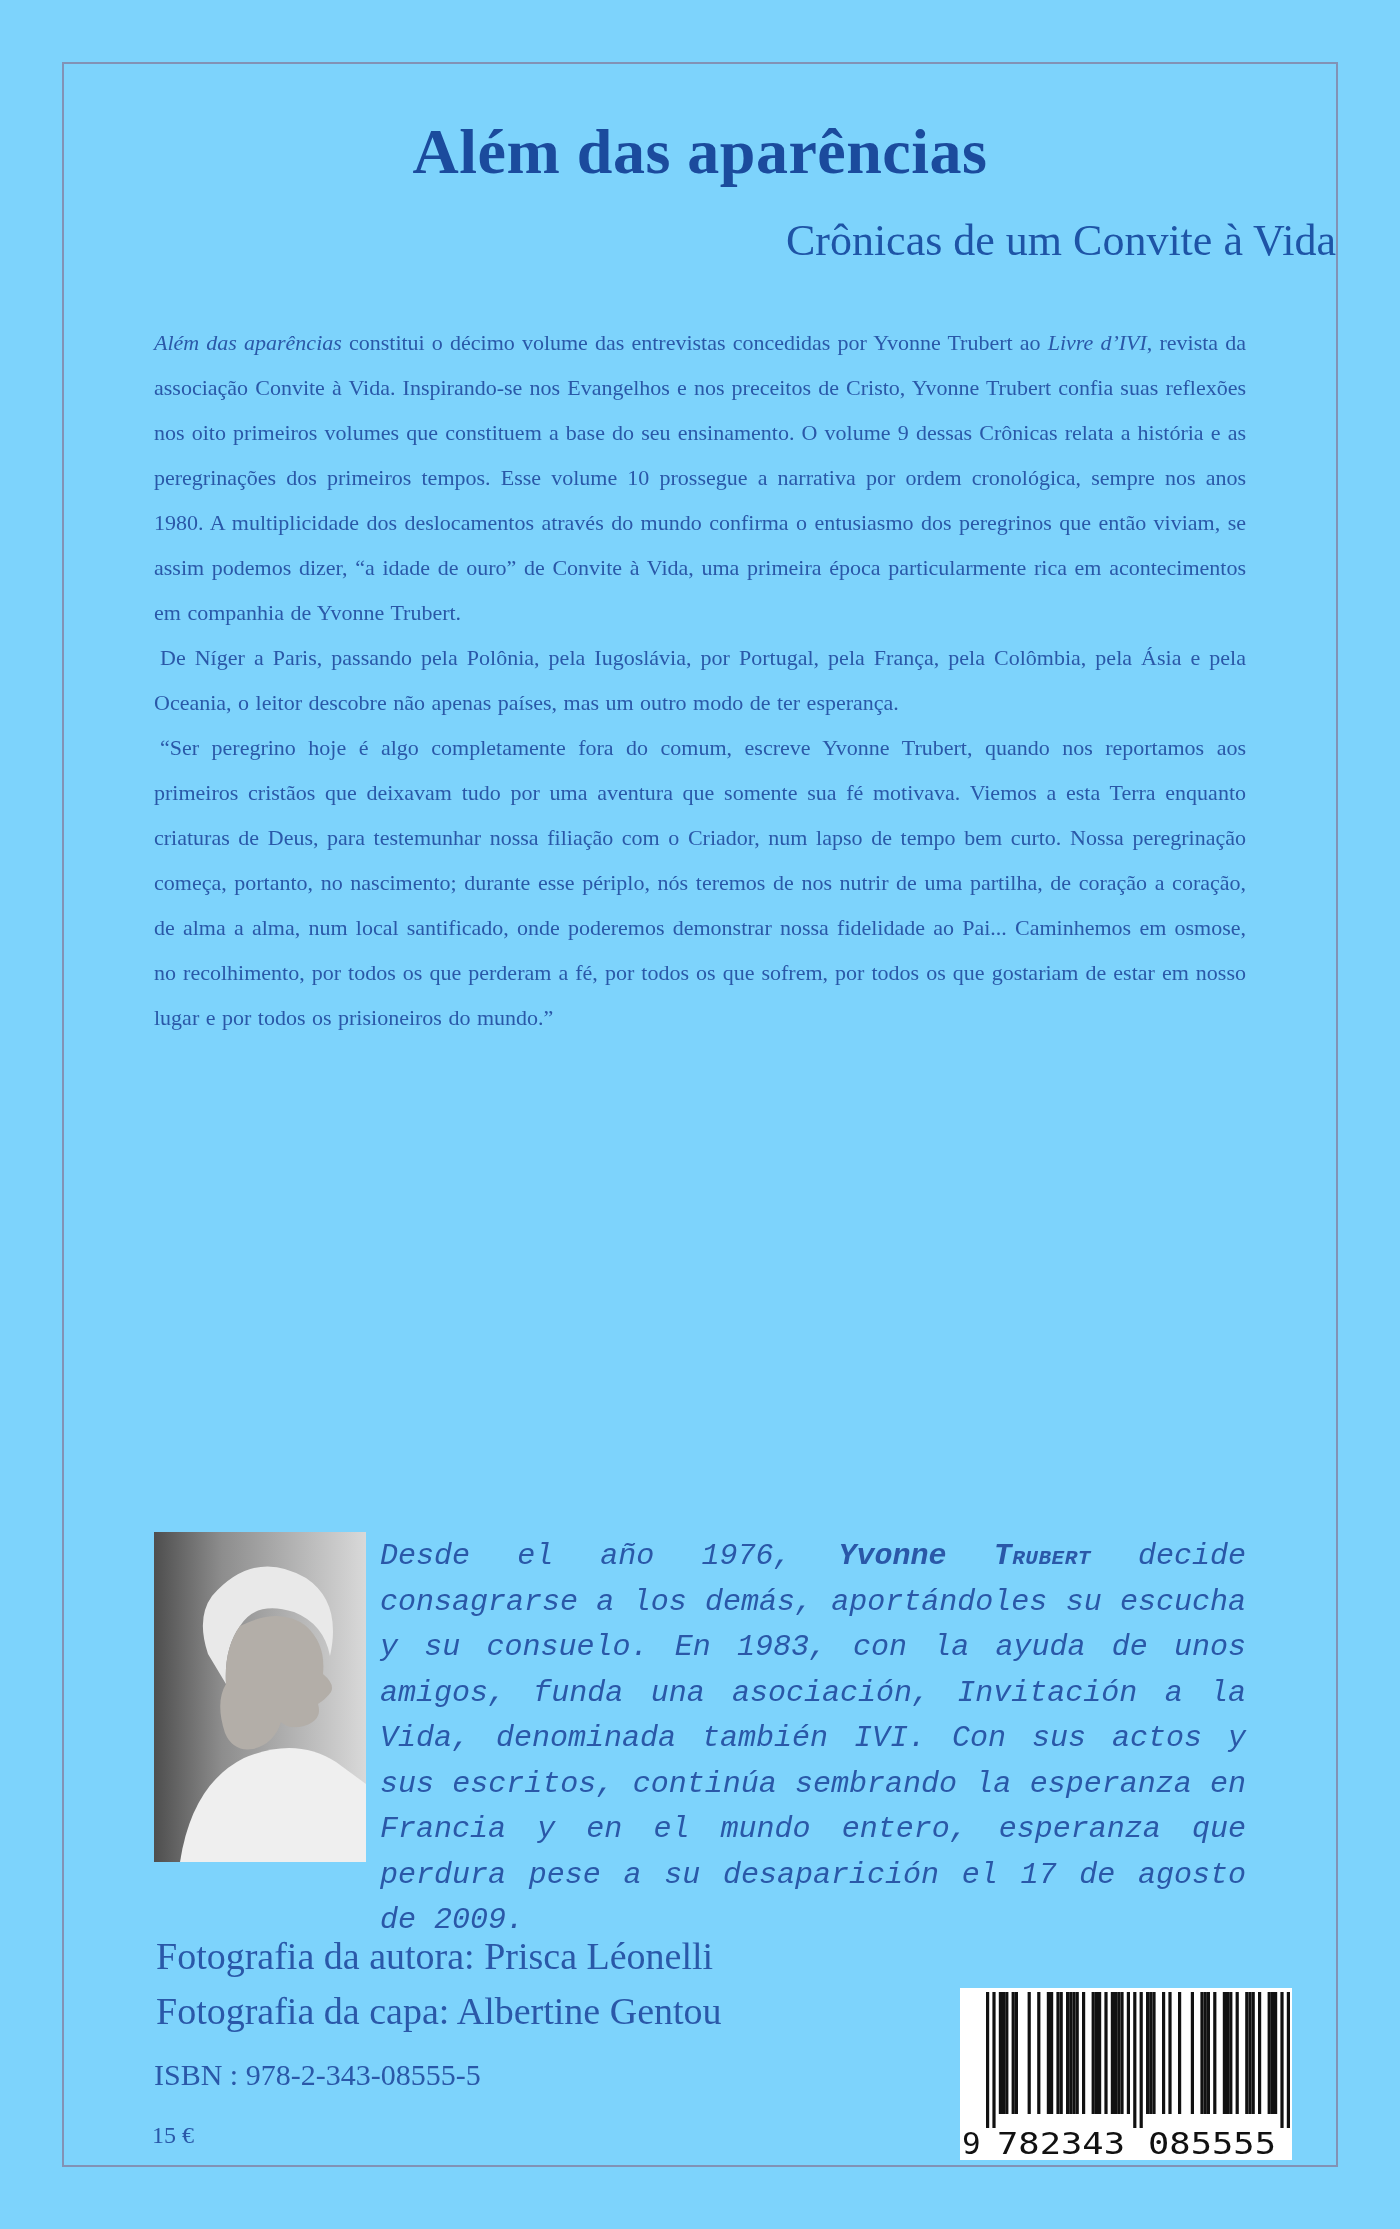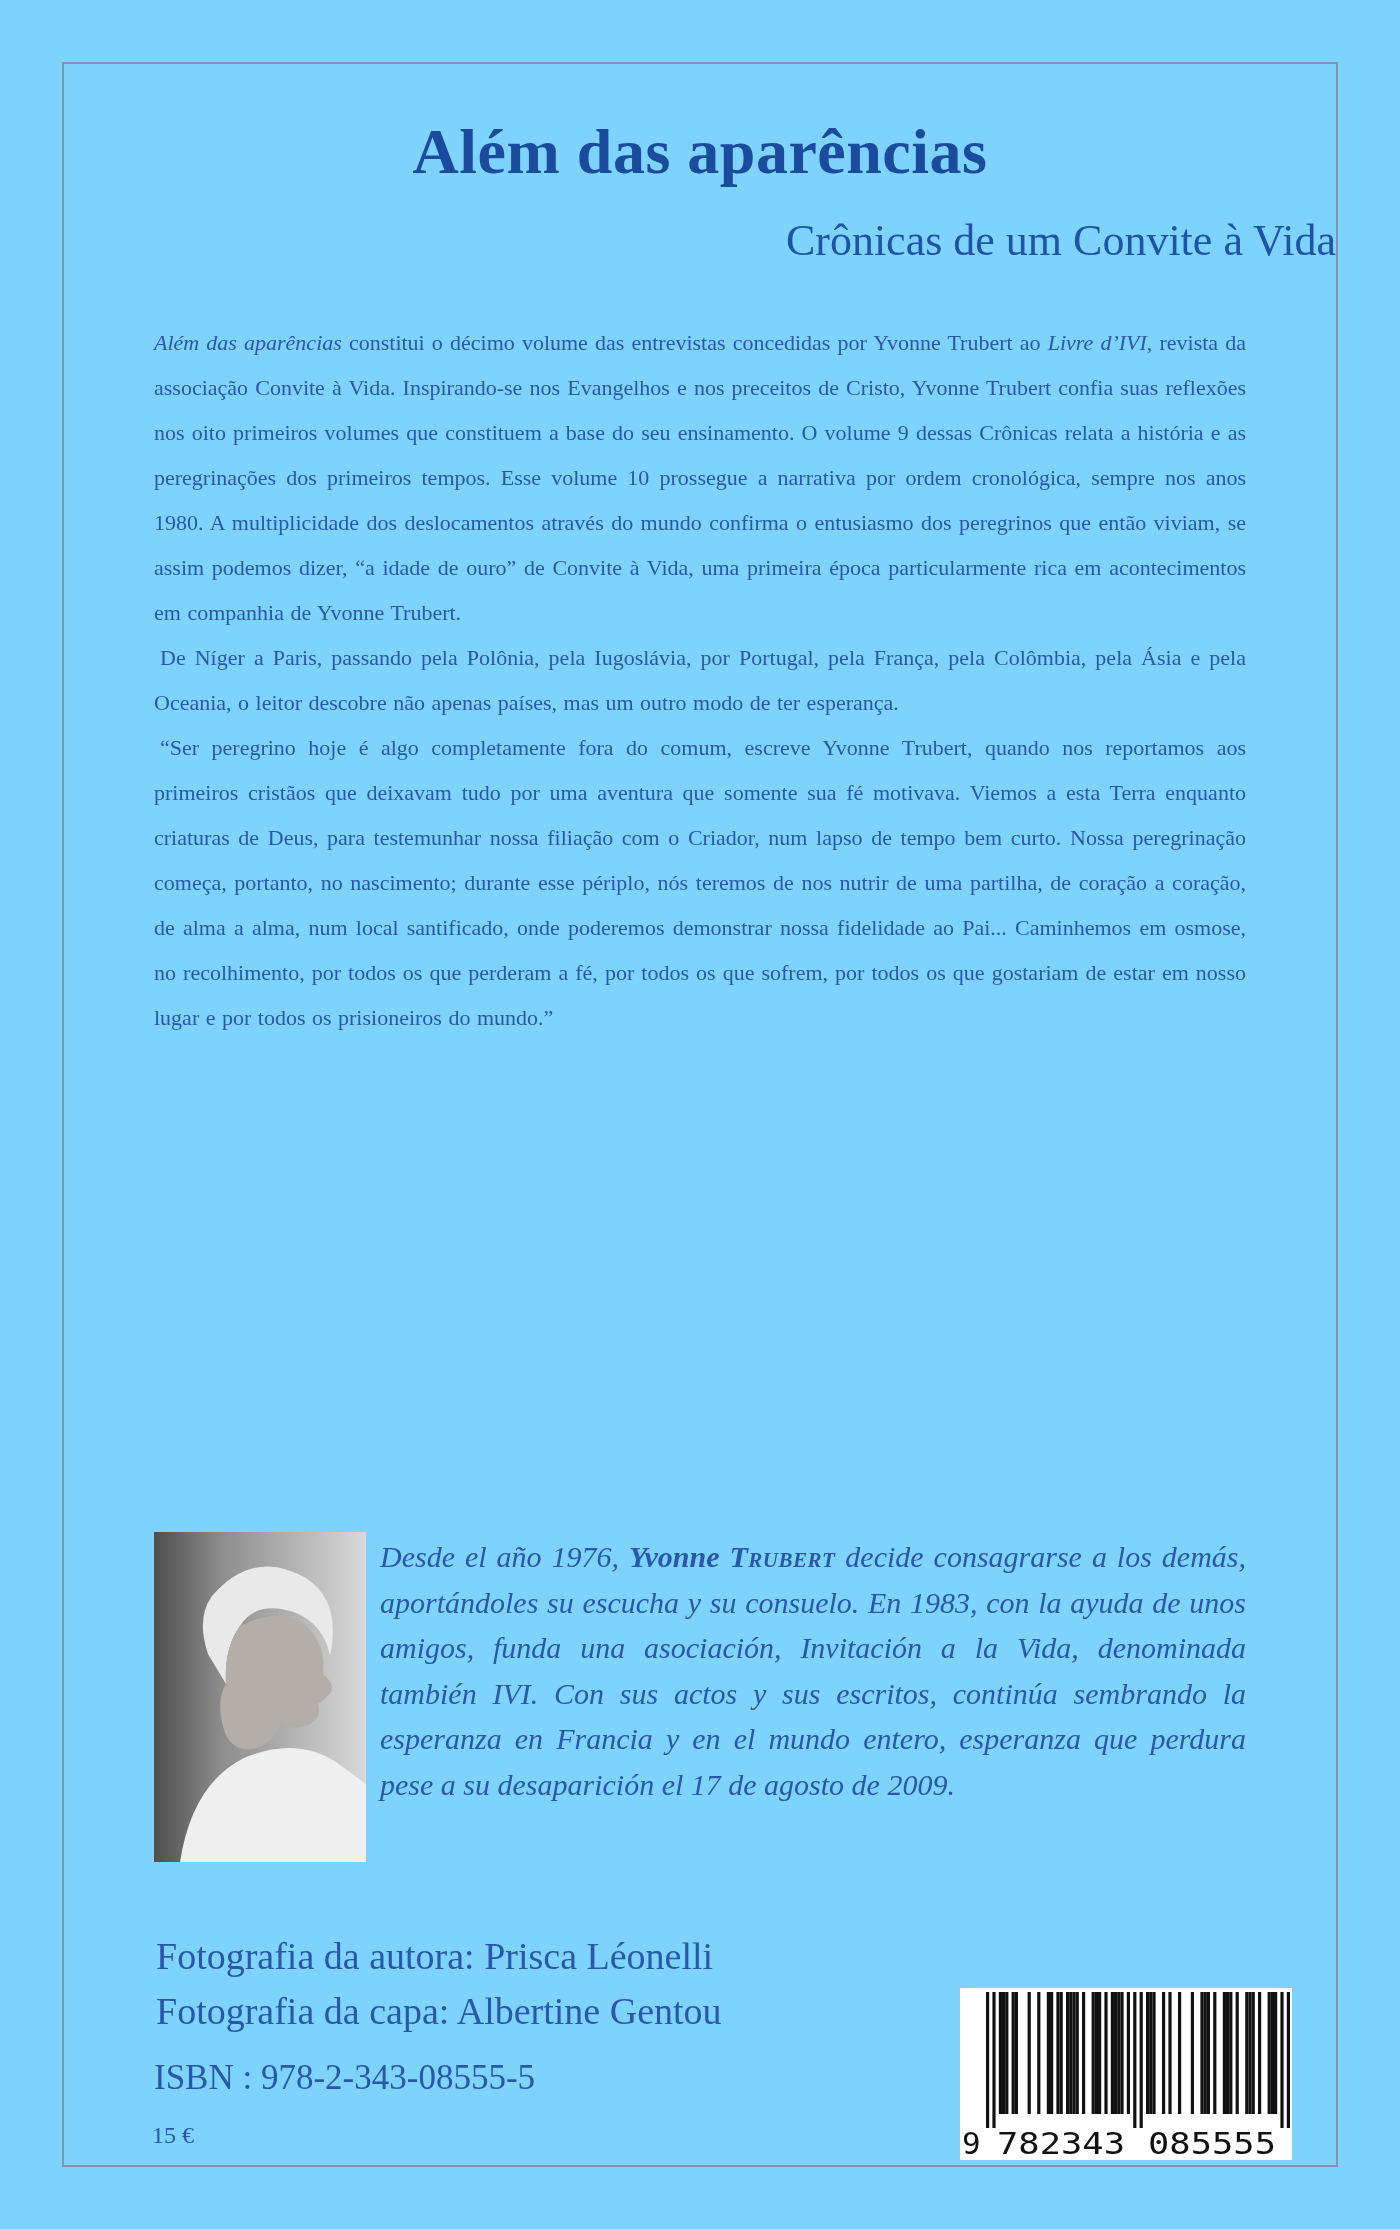--- a/index.html
+++ b/index.html
@@ -50,32 +50,33 @@
     background:#cfcfcf; overflow:hidden;
   }
   .photo svg { display:block; width:212px; height:330px; }
   .bio-text {
     flex:1 1 auto;
     font-style:italic;
     color:var(--ink);
     font-size:30px; line-height:45.5px;
     text-align:justify;
     padding-top:2px;
+    font-family:Liberation Mono, monospace;
   }
   .bio-text .name { font-weight:bold; }
   .bio-text .sc { font-variant:small-caps; letter-spacing:0.5px; }
 
   .credits {
     position:absolute; left:156px; top:1929px;
     color:var(--ink); font-size:38px; line-height:55px;
   }
 
   .isbn {
     position:absolute; left:154px; top:2058px;
-    color:var(--ink); font-size:35px;
+    color:var(--ink); font-size:30px;
   }
   .price {
     position:absolute; left:152px; top:2122px;
     color:var(--ink); font-size:24px;
   }
 
   .barcode {
     position:absolute; right:108px; top:1988px;
     width:332px; height:172px; background:#fff;
   }

